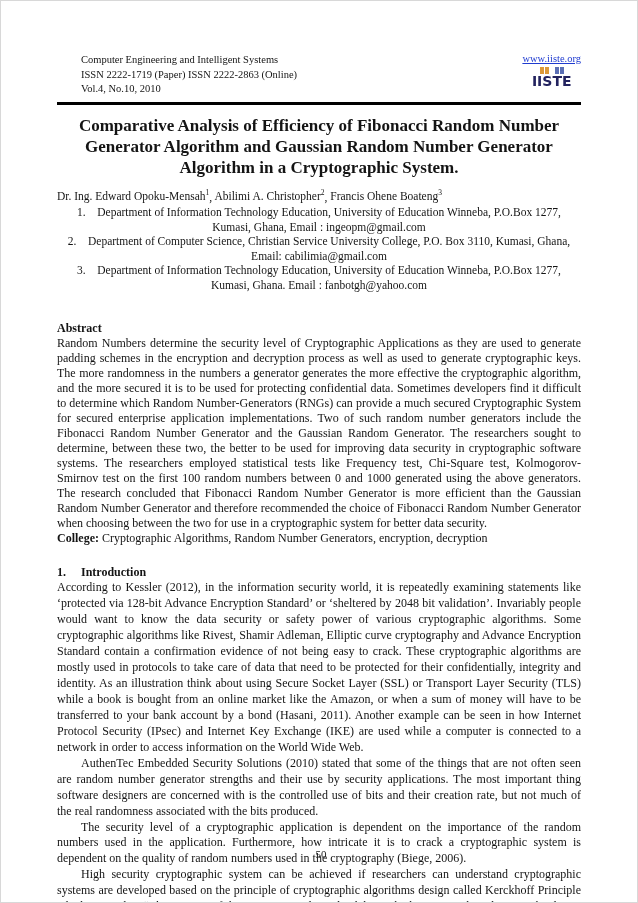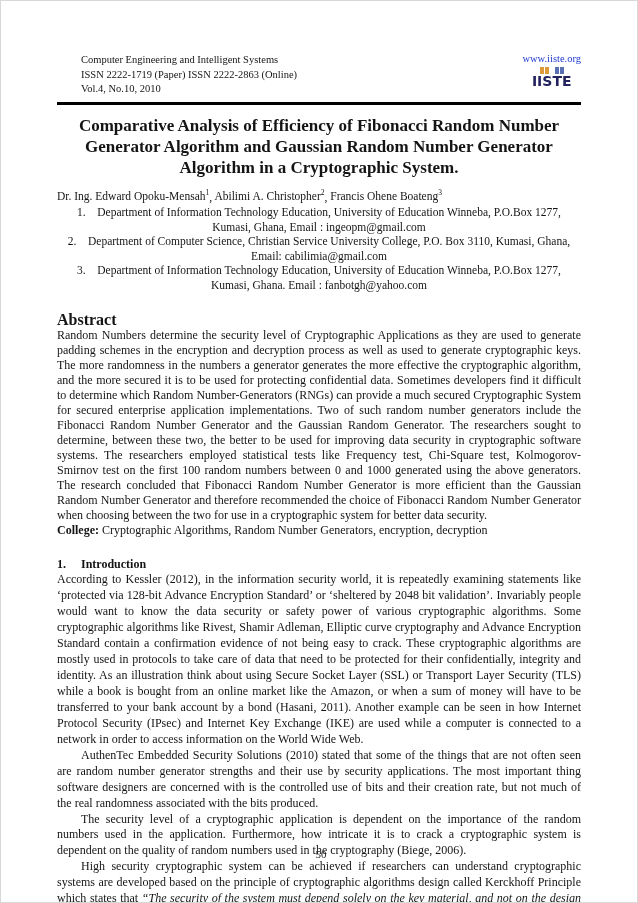--- a/index.html
+++ b/index.html
@@ -12,21 +12,21 @@
     box-sizing:border-box;
     border:1px solid #d8d8d8;
     overflow:hidden;
   }
   .page { padding:52px 56px 0 56px; }
 
   
   .header { display:flex; justify-content:space-between; align-items:flex-start;margin-left:24px; }
   .header-left div { font-size:10.5px; line-height:14.5px; white-space:nowrap; }
   .header-right { text-align:center; }
-  .site-link { font-size:10.5px; color:var(--link,#1f3bd0); cursor:pointer; display:block; }
+  .site-link { font-size:10.5px; color:var(--link,#1f3bd0); text-decoration:underline; cursor:pointer; display:block; }
   .logo { margin-top:3px; display:inline-block; }
   .logo-bars { display:flex; gap:2px; justify-content:center; margin-bottom:1px; }
   .logo-bars .group { display:flex; gap:1px; margin:0 2px; }
   .bar { width:4px; height:7px; }
   .bar.orange { background:var(--logo_orange,#dd9a38); }
   .bar.blue { background:var(--logo_blue,#5b6fb5); }
   .logo-text {
     font-family:"DejaVu Sans",sans-serif; font-weight:bold;
     font-size:14px; line-height:13px; letter-spacing:0px;
     color:var(--logo_navy,#23235f);
@@ -37,21 +37,21 @@
   .title {
     font-size:17px; line-height:21px; font-weight:bold;
     text-align:center; margin:10px auto 0 auto; width:522px;
   }
   .authors { font-size:11.5px; line-height:15px; margin-top:8px; }
   .authors sup { font-size:7.5px; }
   .affiliations { margin-top:1px; }
   .affiliation { text-align:center; font-size:11.5px; line-height:14.5px; }
 
   
-  .abstract-heading { font-weight:bold; font-size:16px; margin-top:20px; line-height:16px; }
+  .abstract-heading { font-weight:bold; font-size:12px; margin-top:28px; line-height:16px; }
   .body-text { font-size:12px; line-height:15px; text-align:justify; }
   .keywords-line { font-size:12px; line-height:15.9px; }
   .keywords-line b { font-weight:bold; }
 
   
   .section-heading { font-weight:bold; font-size:12px; margin-top:17px; line-height:16px; }
   .section-heading .sec-num { display:inline-block; width:24px; }
   .body-par { margin:0; font-size:12px; line-height:15.95px; text-align:justify; }
   .body-par.indent { text-indent:24px; }
 

